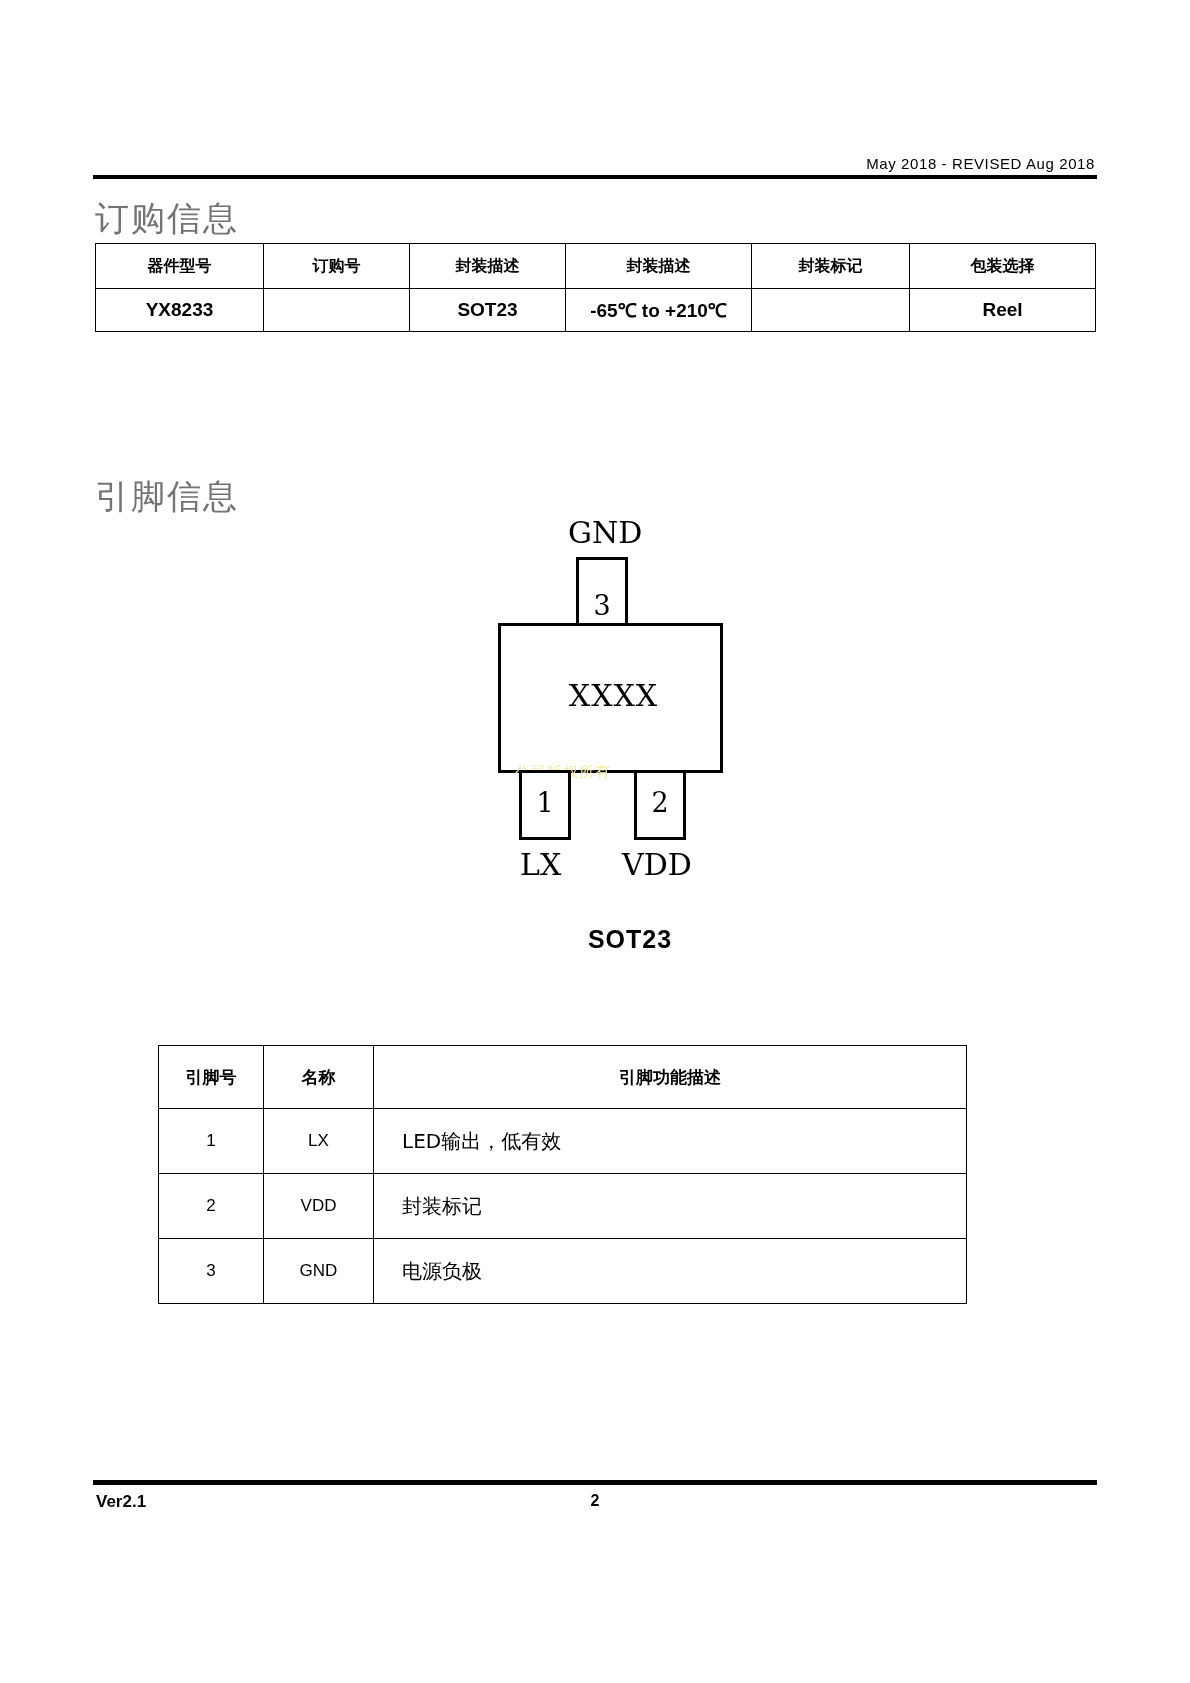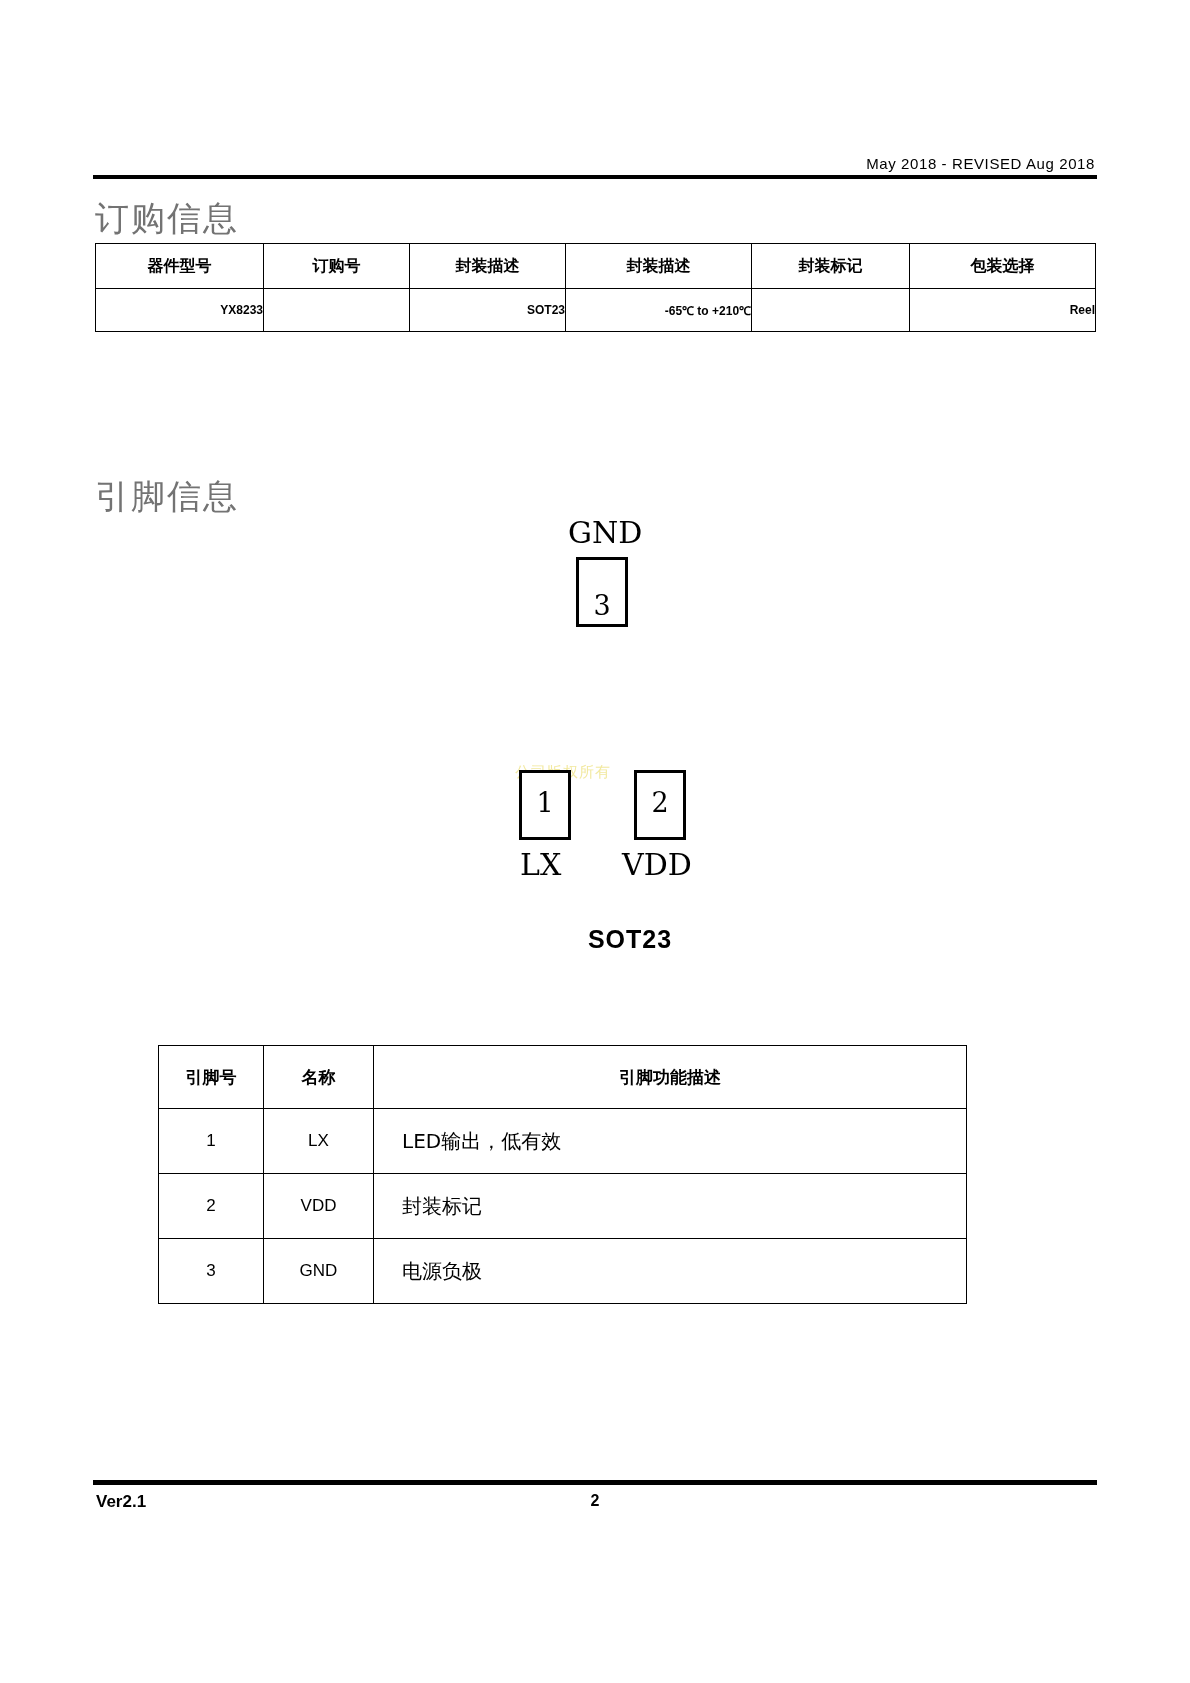--- a/index.html
+++ b/index.html
@@ -68,21 +68,21 @@
     font-weight: bold;
     font-size: 15px;
     padding: 0;
   }
   #ordering-table {
     left: 95px;
     top: 243px;
     width: 1000px;
   }
   #ordering-table th { height: 44px; font-size: 16px; }
-  #ordering-table td { height: 42px; font-size: 12px; text-align: right; }
+  #ordering-table td { height: 42px; font-size: 19px; }
 
   
   .pkg {
     position: absolute;
     left: 420px;
     top: 505px;
     width: 420px;
     height: 480px;
   }
   .pkg .body {
@@ -261,20 +261,23 @@
         <td>Reel</td>
       </tr>
     </tbody>
   </table>
 
   <div class="section-title" id="pin-title">引脚信息</div>
 
   <div class="pkg">
     <div class="lbl lbl-gnd">GND</div>
     <div class="pin pin3">3</div>
+    <div class="body">
+      <div class="body-label">XXXX</div>
+    </div>
     <div class="watermark">公司版权所有</div>
     <div class="pin pin1">1</div>
     <div class="pin pin2">2</div>
     <div class="lbl lbl-lx">LX</div>
     <div class="lbl lbl-vdd">VDD</div>
   </div>
   <div class="pkg-caption">SOT23</div>
 
   <table class="grid" id="pin-table">
     <colgroup>

